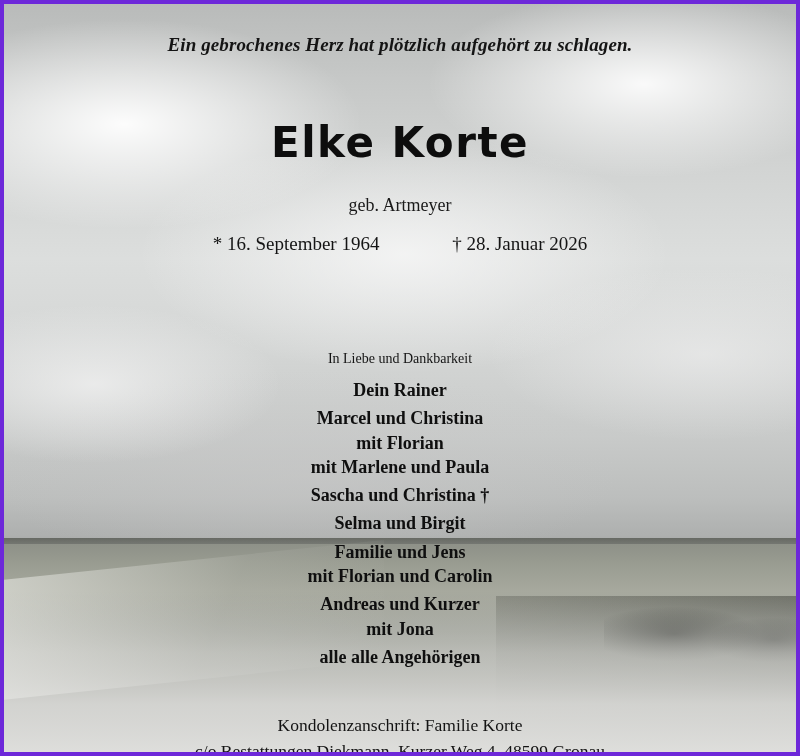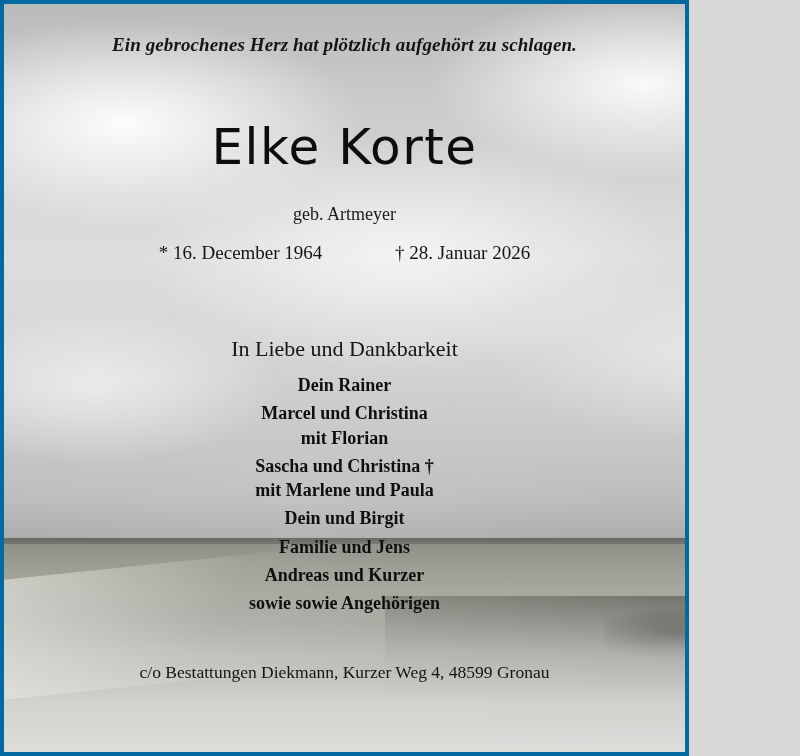--- a/index.html
+++ b/index.html
@@ -8,24 +8,24 @@
   }
   body {
     width: 800px;
     height: 756px;
     background: #d8d8d8;
     font-family: "Liberation Serif", serif;
     overflow: hidden;
   }
   .obituary {
     position: relative;
-    width: 689px;
+    width: 800px;
     height: 756px;
     box-sizing: border-box;
-    border: 4px solid #0369a1;
+    border: 4px solid #6d28d9;
     overflow: hidden;
     background: #ffffff;
   }
   
   .bg-photo {
     position: absolute;
     inset: 0;
     background:
       radial-gradient(ellipse 340px 150px at 120px 120px, rgba(255,255,255,0.95) 0%, rgba(255,255,255,0.0) 70%),
       radial-gradient(ellipse 300px 130px at 640px 80px, rgba(255,255,255,0.9) 0%, rgba(255,255,255,0.0) 72%),
@@ -121,43 +121,43 @@
     font-style: italic;
     font-weight: bold;
     font-size: 19px;
     letter-spacing: 0.1px;
     color: #141414;
   }
 
   .name {
     margin-top: 62px;
     font-family: "DejaVu Sans", sans-serif;
-    font-weight: normal;
-    font-size: 50px;
+    font-weight: bold;
+    font-size: 42px;
     letter-spacing: 1.5px;
     color: #0d0d0d;
   }
 
   .maiden {
     margin-top: 28px;
     font-size: 18px;
     color: #1a1a1a;
   }
 
   .dates {
     margin-top: 17px;
     font-size: 19px;
     color: #141414;
   }
   .dates .birth { display: inline-block; }
   .dates .death { display: inline-block; margin-left: 68px; }
 
   .dedication {
-    margin-top: 72px;
-    font-size: 22px;
+    margin-top: 96px;
+    font-size: 14px;
     color: #141414;
   }
 
   .mourners {
     margin-top: 11px;
     font-weight: bold;
     font-size: 18px;
     line-height: 1.35;
     color: #0f0f0f;
   }
@@ -182,36 +182,39 @@
   <div class="bg-bottom-fade"></div>
 
   <div class="content">
     <div class="motto">Ein gebrochenes Herz hat plötzlich aufgehört zu schlagen.</div>
 
     <div class="name">Elke Korte</div>
 
     <div class="maiden">geb. Artmeyer</div>
 
     <div class="dates">
-      <span class="birth">* 16. December 1964</span>
+      <span class="birth">* 16. September 1964</span>
       <span class="death">† 28. Januar 2026</span>
     </div>
 
     <div class="dedication">In Liebe und Dankbarkeit</div>
 
     <div class="mourners">
       <span class="line">Dein Rainer</span>
       <span class="line group-gap">Marcel und Christina</span>
       <span class="line">mit Florian</span>
+      <span class="line">mit Marlene und Paula</span>
       <span class="line group-gap">Sascha und Christina †</span>
-      <span class="line">mit Marlene und Paula</span>
-      <span class="line group-gap">Dein und Birgit</span>
+      <span class="line group-gap">Selma und Birgit</span>
       <span class="line group-gap">Familie und Jens</span>
+      <span class="line">mit Florian und Carolin</span>
       <span class="line group-gap">Andreas und Kurzer</span>
-      <span class="line group-gap">sowie sowie Angehörigen</span>
+      <span class="line">mit Jona</span>
+      <span class="line group-gap">alle alle Angehörigen</span>
     </div>
 
     <div class="condolence">
+      <div>Kondolenzanschrift: Familie Korte</div>
       <div>c/o Bestattungen Diekmann, Kurzer Weg 4, 48599 Gronau</div>
     </div>
 
   </div>
 </div>
 
 </body></html>

